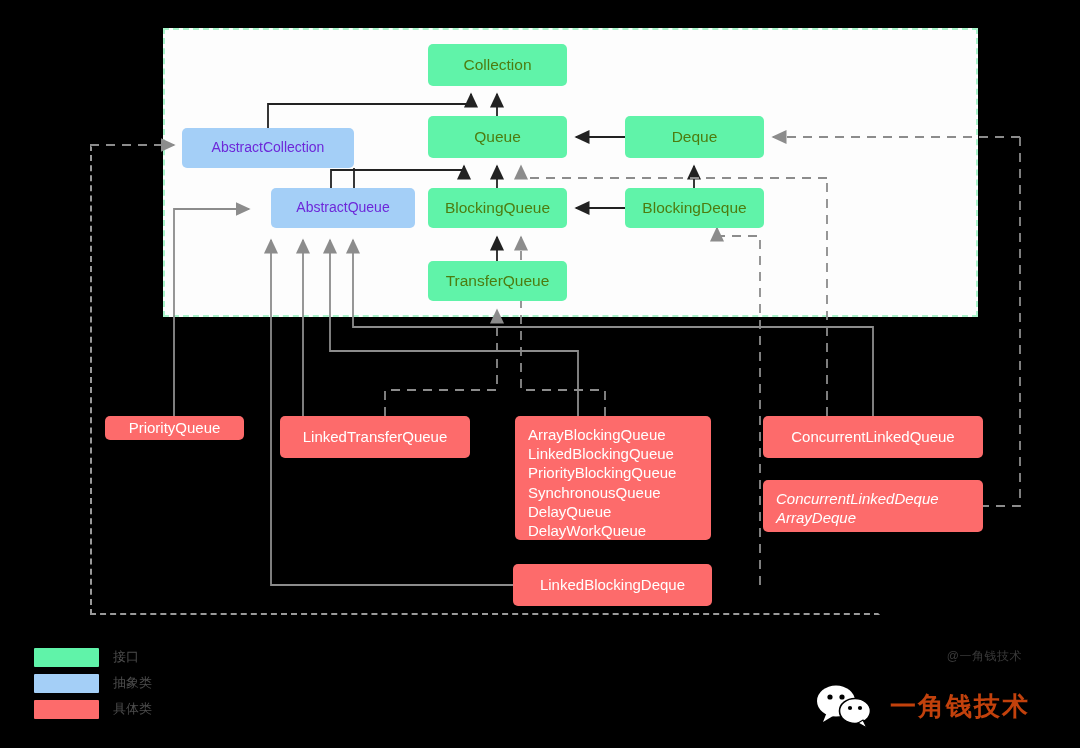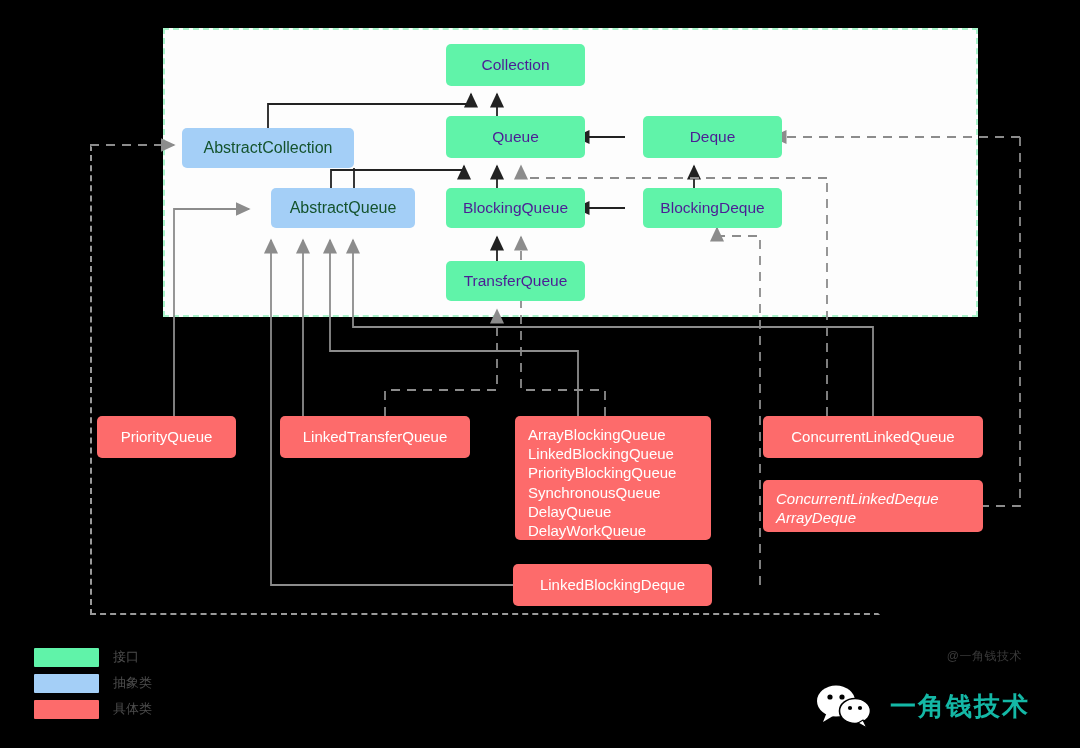--- a/index.html
+++ b/index.html
@@ -12,41 +12,41 @@
          background:#fdfdfd;border:2px dashed #a9f5cb;box-sizing:border-box;}
 
   
   #group-rect{position:absolute;left:90px;top:145px;width:790px;height:470px;
               border:2px dashed #9a9a9a;box-sizing:border-box;
               border-top-color:transparent;border-right-color:transparent;}
 
   .node{position:absolute;box-sizing:border-box;border-radius:5px;
         display:flex;align-items:center;justify-content:center;
         text-align:center;line-height:1.28;}
-  .iface{background:#60f3a9;color:#4c1d95;font-size:15.5px;margin-left:18px;}
-  .abst {background:#a4cff7;color:#14532d;font-size:16px;}
+  .iface{background:#60f3a9;color:#4d7c0f;font-size:15.5px;}
+  .abst {background:#a4cff7;color:#6d28d9;font-size:14px;}
   .conc {background:#fd6b6b;color:#ffffff;font-size:15px;}
   .conc.multi{justify-content:flex-start;align-items:flex-start;
               text-align:left;padding:9px 13px;white-space:pre-line;}
 
   svg.wires{position:absolute;left:0;top:0;width:1080px;height:748px;
             pointer-events:none;}
 
   
   #legend{position:absolute;left:34px;top:648px;}
   .lg-row{display:flex;height:22px;margin-bottom:4px;}
   .lg-sw{width:65px;height:19px;border-radius:1px;}
   .lg-tx{margin-left:14px;color:#4d4d4d;font-size:13px;}
 
   
   #wm-top{position:absolute;right:58px;top:648px;color:#3a3a3a;font-size:12px;
           letter-spacing:.5px;white-space:nowrap;}
   #wm-brand{position:absolute;right:50px;top:684px;display:flex;
             align-items:center;gap:14px;}
-  #wm-brand .wtext{color:#14b8a6;font-size:26px;font-weight:bold;letter-spacing:2px;}
+  #wm-brand .wtext{color:#c2410c;font-size:26px;font-weight:bold;letter-spacing:2px;}
 </style>
 </head>
 <body>
 
 <div id="stage">
 
   <div id="panel"></div>
   <div id="group-rect"></div>
 
   <svg class="wires" viewBox="0 0 1080 748">
@@ -116,21 +116,21 @@
   <div class="node iface" style="left:428px;top:44px;width:139px;height:42px;">Collection</div>
   <div class="node iface" style="left:428px;top:116px;width:139px;height:42px;">Queue</div>
   <div class="node iface" style="left:625px;top:116px;width:139px;height:42px;">Deque</div>
   <div class="node iface" style="left:428px;top:188px;width:139px;height:40px;">BlockingQueue</div>
   <div class="node iface" style="left:625px;top:188px;width:139px;height:40px;">BlockingDeque</div>
   <div class="node iface" style="left:428px;top:261px;width:139px;height:40px;">TransferQueue</div>
 
   <div class="node abst" style="left:182px;top:128px;width:172px;height:40px;">AbstractCollection</div>
   <div class="node abst" style="left:259px;top:188px;width:144px;height:40px;margin-left:12px;">AbstractQueue</div>
 
-  <div class="node conc" style="left:97px;top:416px;width:139px;height:42px;">PriorityQueue</div>
+  <div class="node conc" style="left:105px;top:416px;width:139px;height:24px;">PriorityQueue</div>
   <div class="node conc" style="left:280px;top:416px;width:190px;height:42px;">LinkedTransferQueue</div>
   <div class="node conc multi" style="left:515px;top:416px;width:196px;height:124px;">ArrayBlockingQueue
 LinkedBlockingQueue
 PriorityBlockingQueue
 SynchronousQueue
 DelayQueue
 DelayWorkQueue</div>
   <div class="node conc" style="left:763px;top:416px;width:220px;height:42px;">ConcurrentLinkedQueue</div>
   <div class="node conc multi" style="left:763px;top:480px;width:220px;height:52px;font-style:italic;">ConcurrentLinkedDeque
 ArrayDeque</div>

